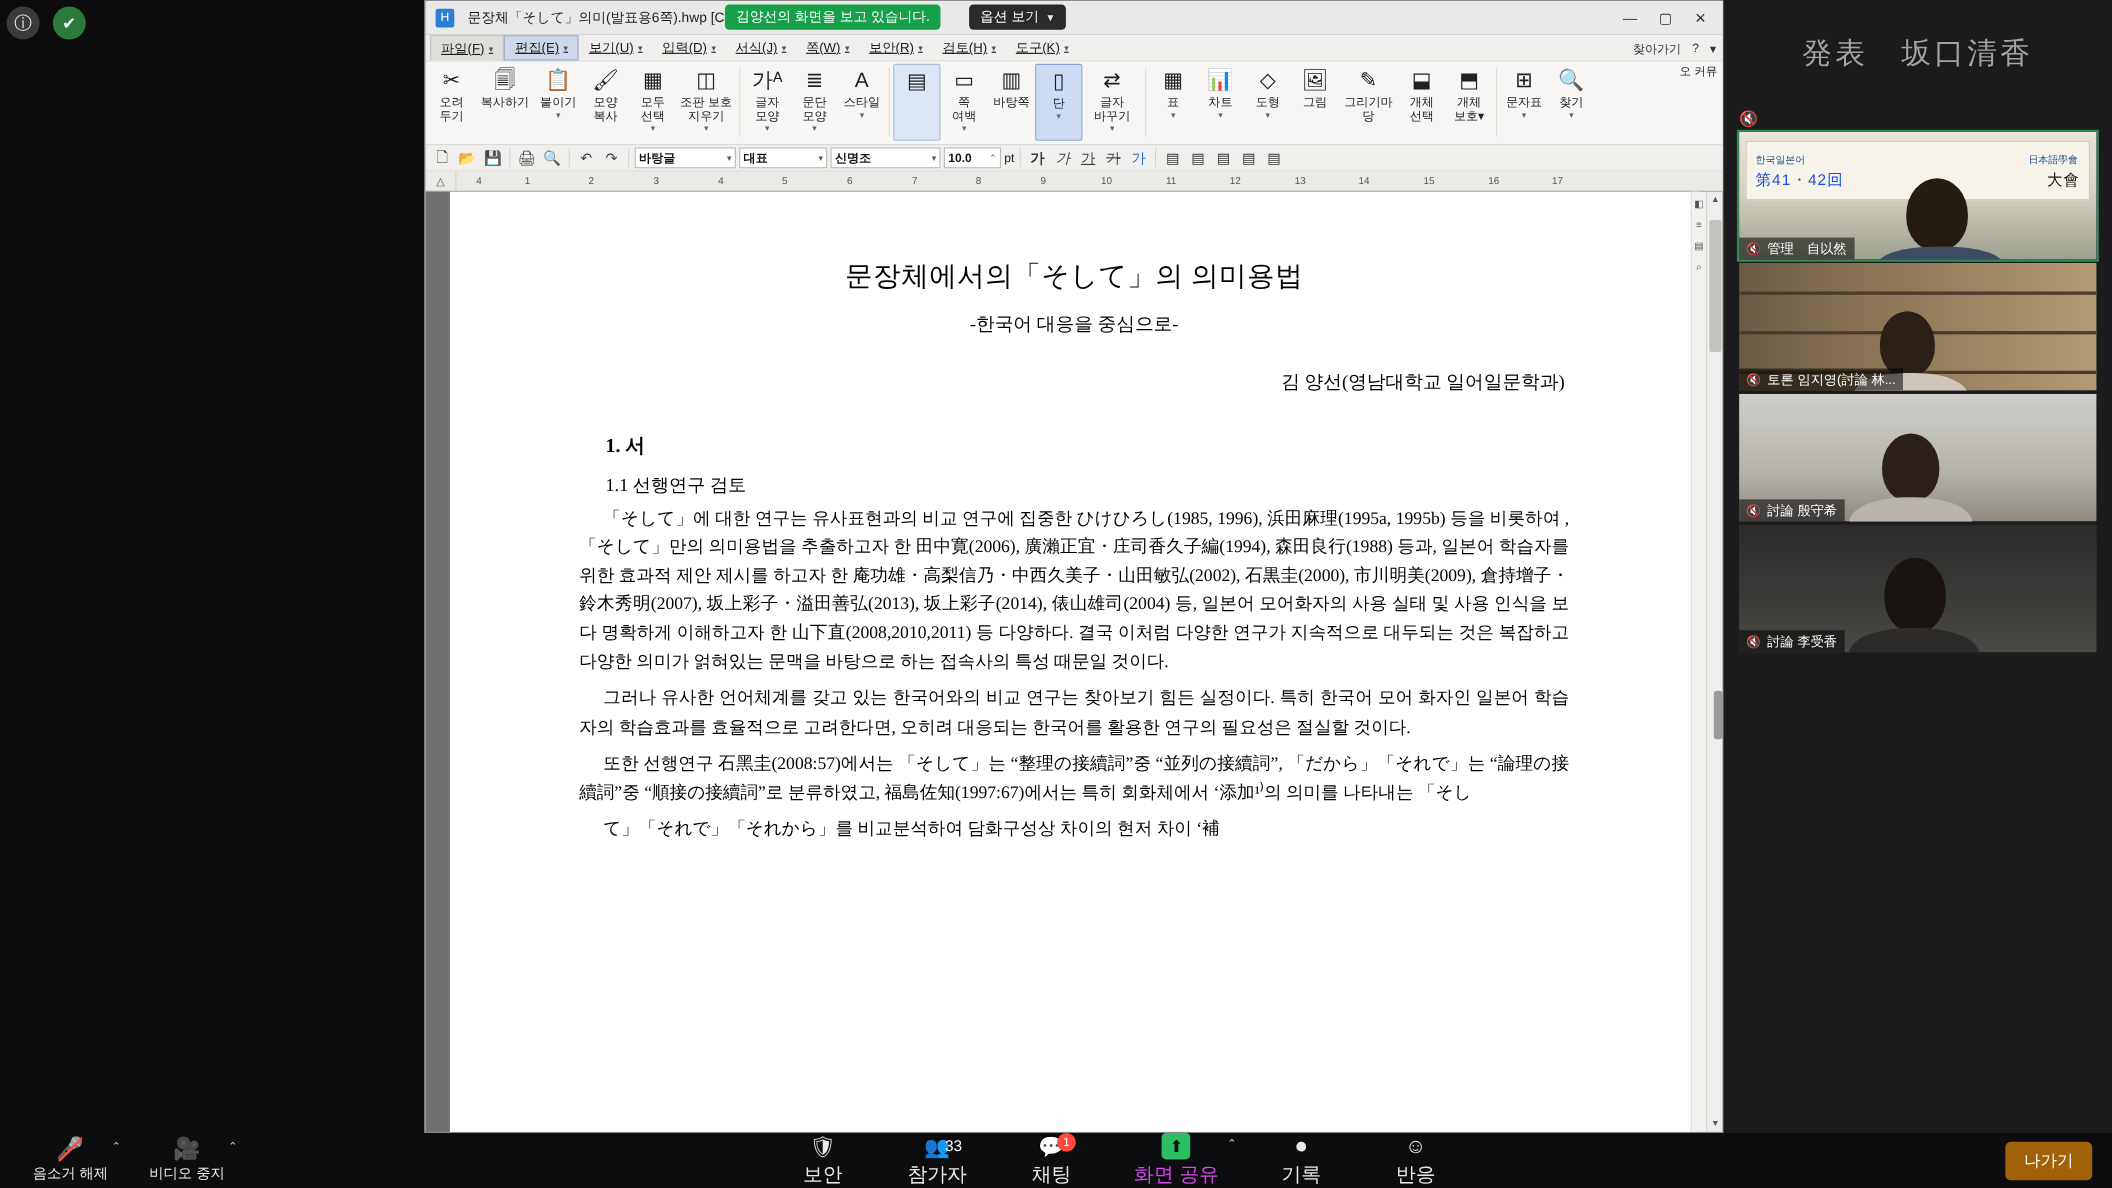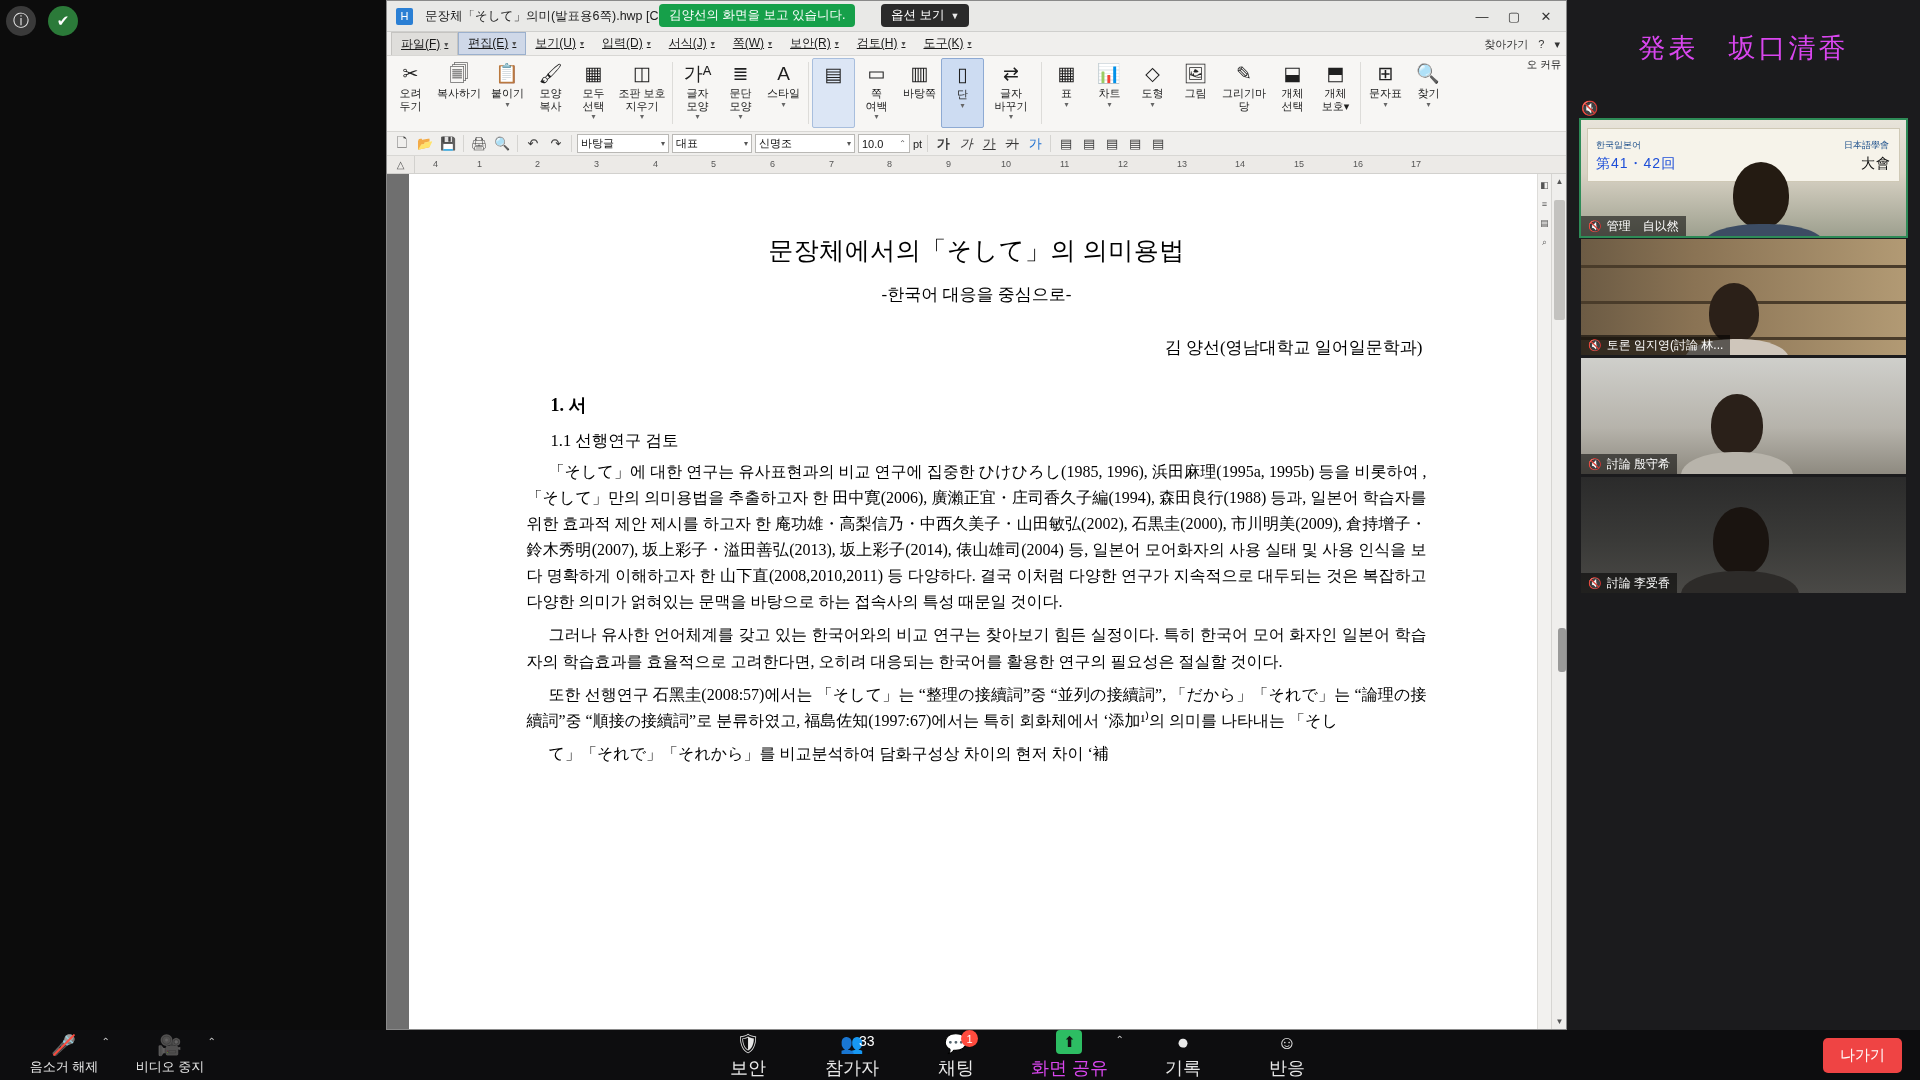--- a/index.html
+++ b/index.html
@@ -98,21 +98,21 @@
   
   .fmtbar {
     height: 24px; background: #f0efed; border-bottom: 1px solid #d8d7d4;
     display: flex; align-items: center; gap: 3px; padding: 0 5px; font-size: 11px; color: #222;
   }
   .ficon { width: 20px; height: 19px; display: flex; align-items: center; justify-content: center; font-size: 13px; color: #3a3a3a; }
   .fcombo {
     height: 19px; border: 1px solid #b9b8b5; background: #fff; display: flex; align-items: center;
     padding: 0 3px; font-size: 11px; color: #111; gap: 3px;
   }
-  .fcombo .cv { white-space: nowrap; overflow: hidden; }
+  .fcombo .cv { white-space: nowrap; overflow: hidden; font-weight: bold; }
   .fcombo .cc { font-size: 8px; color: #555; margin-left: auto; }
   .fsep { width: 1px; height: 17px; background: #d5d4d1; margin: 0 2px; }
 
   
   .ruler {
     height: 18px; background: #eceae7; border-bottom: 1px solid #d2d1ce;
     display: flex; align-items: center; position: relative; font-size: 9px; color: #555;
   }
   .ruler .rcorner { width: 28px; height: 18px; border-right: 1px solid #d2d1ce; display:flex; align-items:center; justify-content:center; font-size:10px; }
   .ruler-scale { position: relative; flex: 1; height: 18px; }
@@ -161,21 +161,21 @@
     border-left: 1px solid #dddcd9; font-size: 9px; color: #555;
     display: flex; flex-direction: column; align-items: center; padding-top: 6px; gap: 9px;
   }
 
   
   .zoom-panel {
     position: absolute; right: 0; top: 0; width: 353px; height: 1030px; background: #1b1b1d;
   }
   .presenter-name {
     height: 96px; display: flex; align-items: center; justify-content: center;
-    font-size: 27px; color: #d946ef; letter-spacing: 3px;
+    font-size: 27px; color: #a3a3a3; letter-spacing: 3px;
   }
   .mic-row { height: 24px; padding-left: 14px; display: flex; align-items: center; }
   .mic-muted { color: #ff5a4f; font-size: 14px; }
   .tile {
     position: relative; margin: 0 14px 3px 14px; height: 116px; overflow: hidden;
     background: #2c2c2e;
   }
   .tile.active { outline: 2px solid #2e8b57; }
   .tile .namebar {
     position: absolute; left: 0; bottom: 0; height: 20px; max-width: 88%;
@@ -220,21 +220,21 @@
   .zb-item .count { font-size: 14px; position: absolute; left: 36px; top: 1px; color: #fff; }
   .zb-item .badge {
     position: absolute; left: 34px; top: -2px; min-width: 17px; height: 17px; background: #ff4b3e;
     color: #fff; font-size: 11px; border-radius: 9px; display: flex; align-items: center; justify-content: center; padding: 0 4px;
   }
   .zb-item.share .ic { background: #2dbd63; color: #111; width: 26px; height: 24px; border-radius: 4px; font-size: 15px; }
   .zb-item.share .lb { color: #d946ef; }
   .zb-item .car2 { position: absolute; right: -16px; top: 4px; font-size: 10px; color: #cfcfcf; }
   .zb-right { padding-right: 18px; }
   .leave-btn {
-    background: #ef4444; color: #fff; font-size: 15px; border: none; border-radius: 5px;
+    background: #a16207; color: #fff; font-size: 15px; border: none; border-radius: 5px;
     padding: 8px 17px;
   }
   
   .panel-split { position: absolute; left: 1567px; top: 0; width: 1px; height: 1030px; background: #000; }
   .handle {
     position: absolute; left: 1558px; top: 628px; width: 8px; height: 44px; background: #8a8a8a;
     border-radius: 3px; opacity: .85;
   }
 </style>
 </head>

